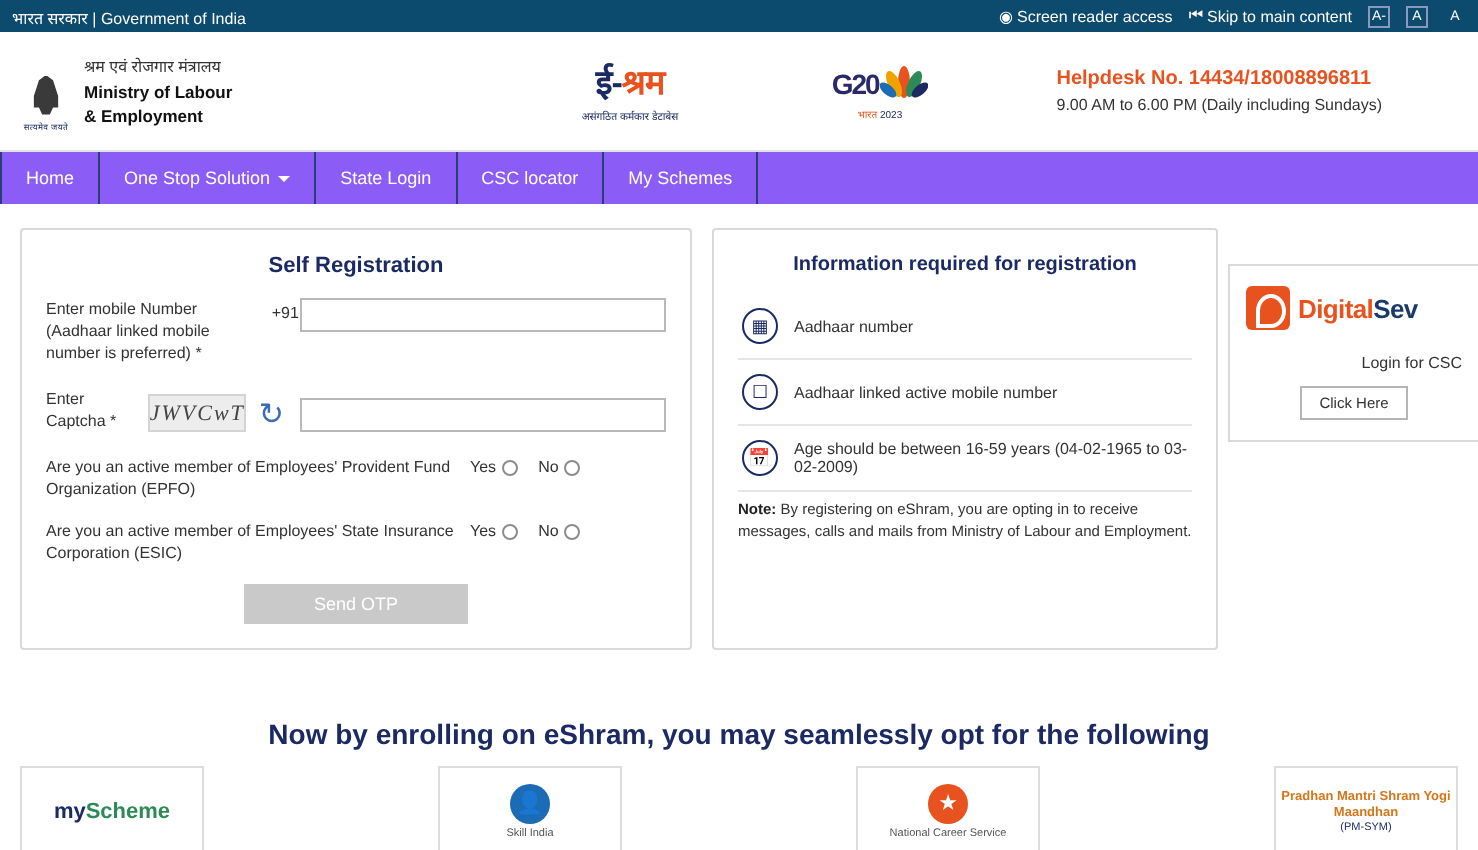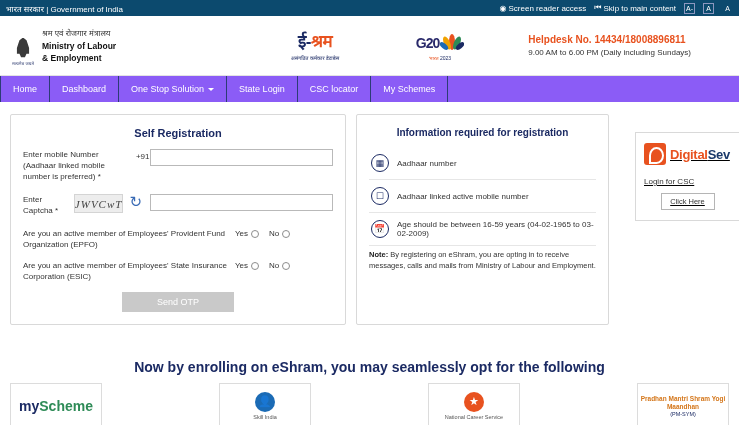--- a/index.html
+++ b/index.html
@@ -227,21 +227,21 @@
     color: #333;
     padding-top: 3px;
     text-align: center;
   }
   .txt-input {
     flex: 1;
     height: 17px;
     border: 1px solid #b9b9b9;
     background: #ffffff;
   }
-  .captcha-row { align-items: flex-start; }
+  .captcha-row { align-items: flex-end; }
   .captcha-img {
     width: 92px; height: 19px;
     background: #ededed;
     border: 1px solid #d4d4d4;
     display: flex; align-items: center; justify-content: center;
     font-family: "Liberation Serif", serif;
     font-style: italic;
     font-size: 11px;
     letter-spacing: 1px;
     color: #444;
@@ -320,27 +320,26 @@
     font-size: 7.5px;
     line-height: 11px;
     color: #333;
   }
   .info-note b { color: #222; }
 
   
   .seva-card {
     position: absolute;
     right: 0; top: 30px;
-    width: 104px;
+    width: 125px;
     border: 1px solid #d9d9d9;
     border-right: none;
     background: #ffffff;
     padding: 10px 8px;
-    text-align: left;
-    text-decoration: underline;
+    text-align: right;
   }
   .seva-brand {
     display: flex; align-items: center; gap: 4px;
     justify-content: flex-start;
   }
   .seva-mark {
     width: 22px; height: 22px;
     background: #e8521f;
     border-radius: 3px;
     position: relative;
@@ -401,21 +400,21 @@
     border: 1px solid #dcdcdc;
     background: #ffffff;
     display: flex;
     flex-direction: column;
     align-items: center;
     justify-content: center;
     overflow: hidden;
     text-align: center;
   }
   .tile .t-title {
-    font-size: 14px;
+    font-size: 11px;
     font-weight: bold;
     color: #1b2a63;
   }
   .tile .t-title .green { color: #2e8b57; }
   .tile .t-sub {
     font-size: 5.5px;
     color: #555;
     line-height: 7px;
   }
   .tile.pm .t-title { color: #d4761a; font-size: 6.5px; line-height: 8px; }
@@ -496,23 +495,20 @@
       <div class="line1">Helpdesk No. 14434/18008896811</div>
       <div class="line2">9.00 AM to 6.00 PM (Daily including Sundays)</div>
     </div>
   </div>
 
   <div class="navbar">
     <div class="nav-item">
       <span>Home</span>
     </div>
     <div class="nav-item">
-      <span>Dashboard</span>
-    </div>
-    <div class="nav-item">
       <span>One Stop Solution</span>
       <span class="caret"></span>
     </div>
     <div class="nav-item">
       <span>State Login</span>
     </div>
     <div class="nav-item">
       <span>CSC locator</span>
     </div>
     <div class="nav-item">

